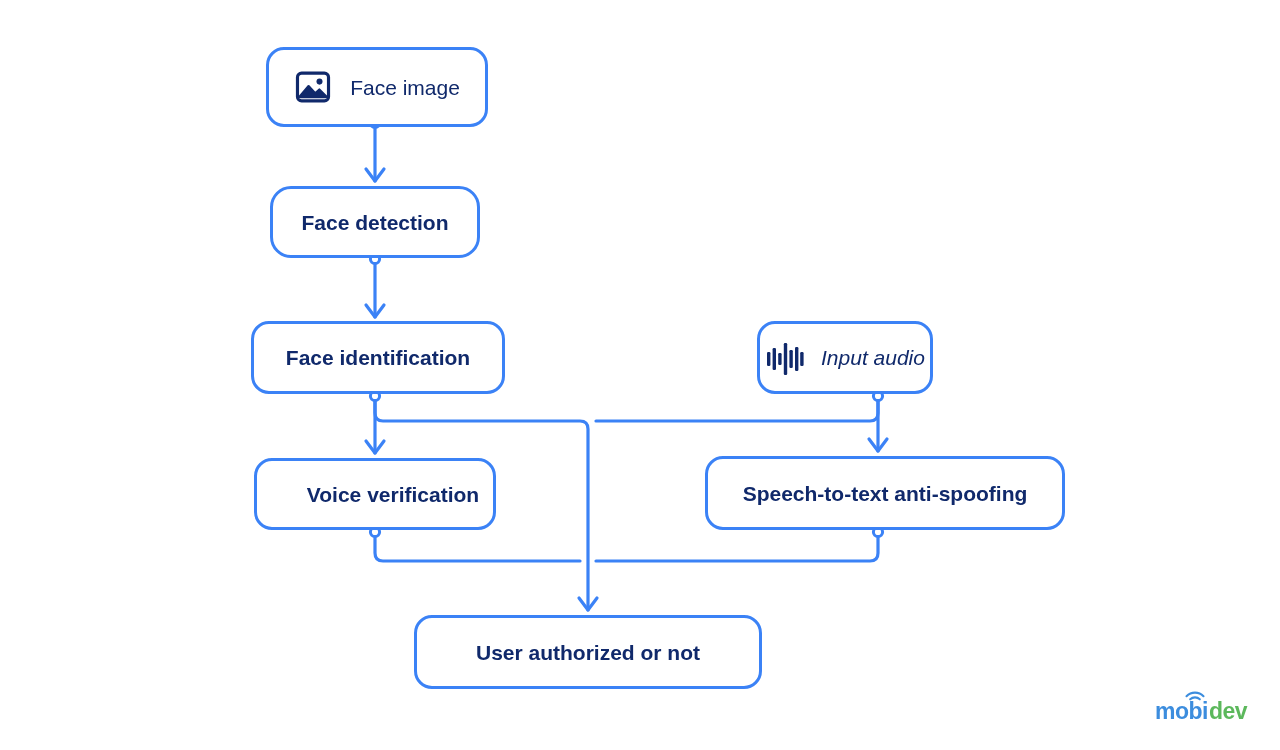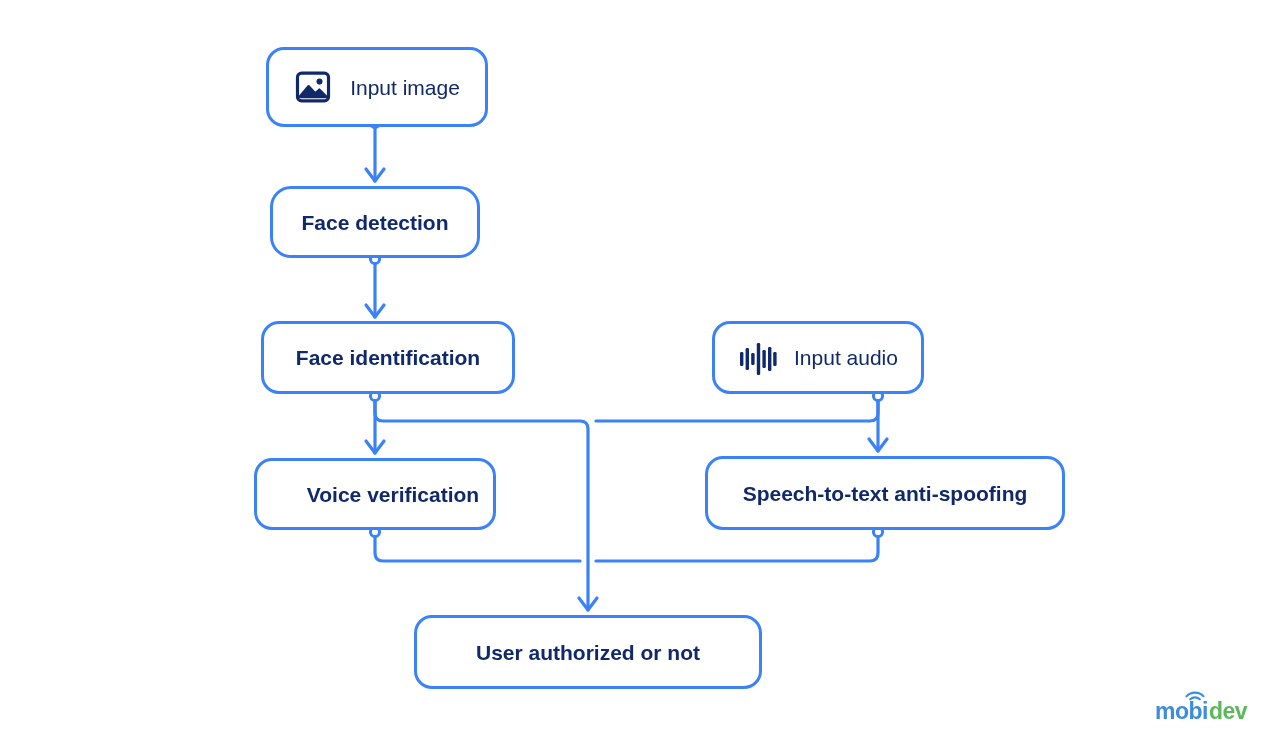--- a/index.html
+++ b/index.html
@@ -109,32 +109,32 @@
   </svg>
 
   <div class="node io" style="left:266px; top:47px; width:222px; height:80px;">
     <span class="node-icon">
       <svg viewBox="0 0 24 24" width="38" height="38" fill="none" stroke="#10296B" stroke-width="2" stroke-linecap="round" stroke-linejoin="round">
         <rect x="2.2" y="3.2" width="19.6" height="17.6" rx="2.6"></rect>
         <circle cx="16.1" cy="8.6" r="1.9" fill="#10296B" stroke="none"></circle>
         <path d="M3.2,18.4 L9.2,11.4 L13.4,16.0 L16.0,13.6 L20.8,18.4 Z" fill="#10296B" stroke="#10296B" stroke-width="1.4"></path>
       </svg>
     </span>
-    <span class="node-label">Input image</span>
+    <span class="node-label">Face image</span>
   </div>
 
   <div class="node process" style="left:270px; top:186px; width:210px; height:72px;border-radius:21px;">
     <span class="node-label">Face detection</span>
   </div>
 
-  <div class="node process" style="left:261px; top:321px; width:254px; height:73px;">
+  <div class="node process" style="left:251px; top:321px; width:254px; height:73px;">
     <span class="node-label">Face identification</span>
   </div>
 
-  <div class="node io" style="left:712px; top:321px; width:212px; height:73px;">
+  <div class="node io" style="left:757px; top:321px; width:176px; height:73px;font-style:italic;">
     <span class="node-icon">
       <svg viewBox="0 0 40 40" width="40" height="40" fill="#10296B" stroke="none">
         <rect x="2" y="13" width="3.4" height="14" rx="1.2"></rect>
         <rect x="7.6" y="9" width="3.4" height="22" rx="1.2"></rect>
         <rect x="13.2" y="14" width="3.4" height="12" rx="1.2"></rect>
         <rect x="18.8" y="4" width="3.4" height="32" rx="1.2"></rect>
         <rect x="24.4" y="11" width="3.4" height="18" rx="1.2"></rect>
         <rect x="30" y="8" width="3.4" height="24" rx="1.2"></rect>
         <rect x="35.2" y="13" width="3.4" height="14" rx="1.2"></rect>
       </svg>

